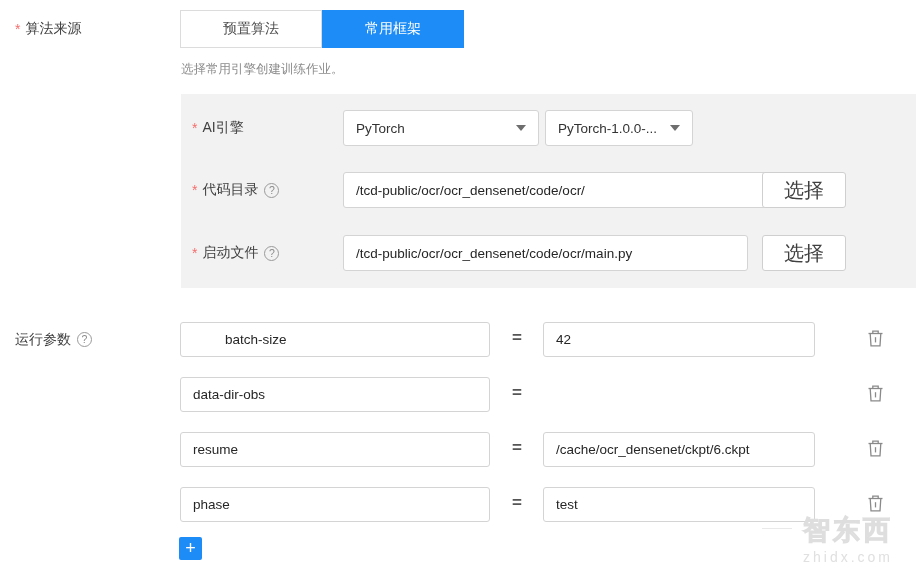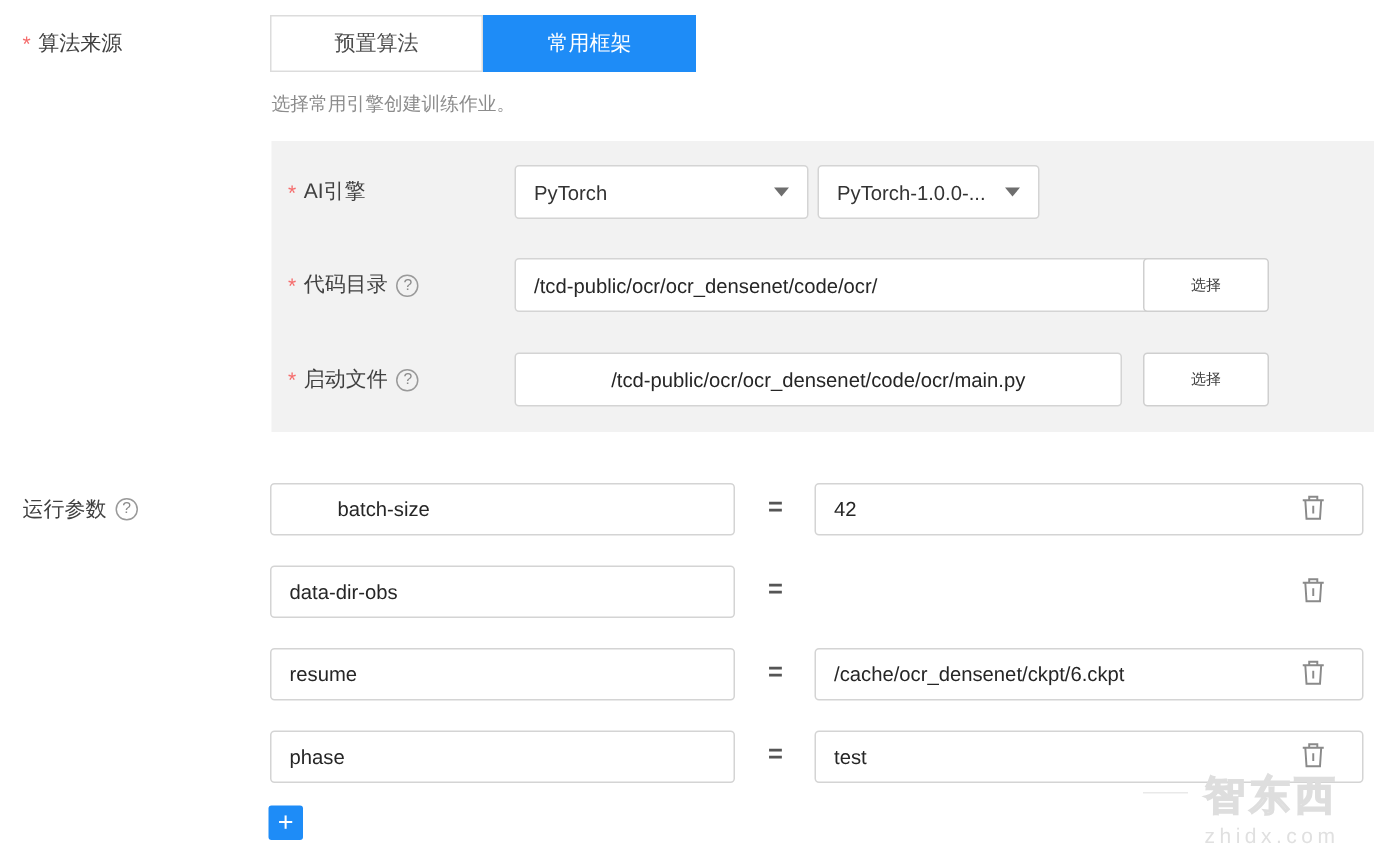--- a/index.html
+++ b/index.html
@@ -25,26 +25,26 @@
   .prow{position:absolute;left:0;width:100%;height:36px;}
   .plabel{position:absolute;left:11px;top:0;height:36px;display:flex;align-items:center;}
   .help{display:inline-flex;align-items:center;justify-content:center;width:15px;height:15px;margin-left:6px;
         border:1px solid #9a9a9a;border-radius:50%;color:#8a8a8a;font-size:10.5px;line-height:1;cursor:pointer;box-sizing:border-box;}
   .ctl{position:absolute;top:0;height:36px;box-sizing:border-box;background:#fff;border:1px solid #d4d4d4;border-radius:3px;}
   .select{display:flex;align-items:center;padding:0 12px;font-size:13.5px;color:#333;cursor:pointer;}
   .select .caret{margin-left:auto;width:0;height:0;border-left:5px solid transparent;border-right:5px solid transparent;border-top:6px solid #6e6e6e;}
   .txt{font-size:13.5px;color:#262626;padding:0 12px;outline:none;}
   input.txt{border:1px solid #d4d4d4;border-radius:3px;background:#fff;box-sizing:border-box;}
   .browse{position:absolute;top:0;height:36px;width:84px;background:#fff;border:1px solid #cfcfcf;border-radius:3px;
-          font-size:10px;color:#404040;cursor:pointer;box-sizing:border-box;display:flex;align-items:center;justify-content:center;}
+          font-size:20px;color:#404040;cursor:pointer;box-sizing:border-box;display:flex;align-items:center;justify-content:center;}
 
   
   .rp-label{position:absolute;left:15px;top:322px;height:35px;display:flex;align-items:center;}
   .param-key{position:absolute;left:180px;width:310px;height:35px;}
-  .param-val{position:absolute;left:543px;width:366px;height:35px;}
+  .param-val{position:absolute;left:543px;width:272px;height:35px;}
   .equals{position:absolute;left:504px;width:26px;text-align:center;font-size:17px;font-weight:700;color:#555;}
   .del-btn{position:absolute;left:864px;width:22px;height:22px;background:none;border:none;padding:0;cursor:pointer;display:flex;align-items:center;justify-content:center;}
   .add-btn{position:absolute;left:179px;top:537px;width:23px;height:23px;background:#1e8cf7;border:none;border-radius:2px;
            color:#fff;font-size:18px;line-height:21px;text-align:center;cursor:pointer;padding:0;}
 
   
   .wm{position:absolute;right:8px;bottom:3px;width:120px;text-align:center;pointer-events:none;}
   .wm-line{position:absolute;left:-26px;top:16px;width:30px;height:1px;background:#e9e9e9;}
   .wm-title{font-size:27px;font-weight:700;color:#ececec;-webkit-text-stroke:1px #dedede;letter-spacing:3px;}
   .wm-sub{font-size:14px;color:#e0e0e0;letter-spacing:3px;margin-top:1px;}
@@ -96,21 +96,21 @@
       <input class="ctl txt" style="left: 162px; width: 467px;" value="/tcd-public/ocr/ocr_densenet/code/ocr/">
       <button class="browse" style="left:581px">选择</button>
     </div>
 
     <div class="prow" style="top:141px">
       <div class="plabel">
         <span class="star">*</span>
         <span class="lbl">启动文件</span>
         <span class="help">?</span>
       </div>
-      <input class="ctl txt" style="left: 162px; width: 405px; text-align: center;" value="/tcd-public/ocr/ocr_densenet/code/ocr/main.py">
+      <input class="ctl txt" style="left: 162px; width: 405px;" value="/tcd-public/ocr/ocr_densenet/code/ocr/main.py">
       <button class="browse" style="left:581px">选择</button>
     </div>
   </div>
 
   <div class="rp-label">
     <span class="lbl">运行参数</span>
     <span class="help">?</span>
   </div>
 
   <input class="txt param-key" style="top: 322px; padding-left: 44px;" value="batch-size">

